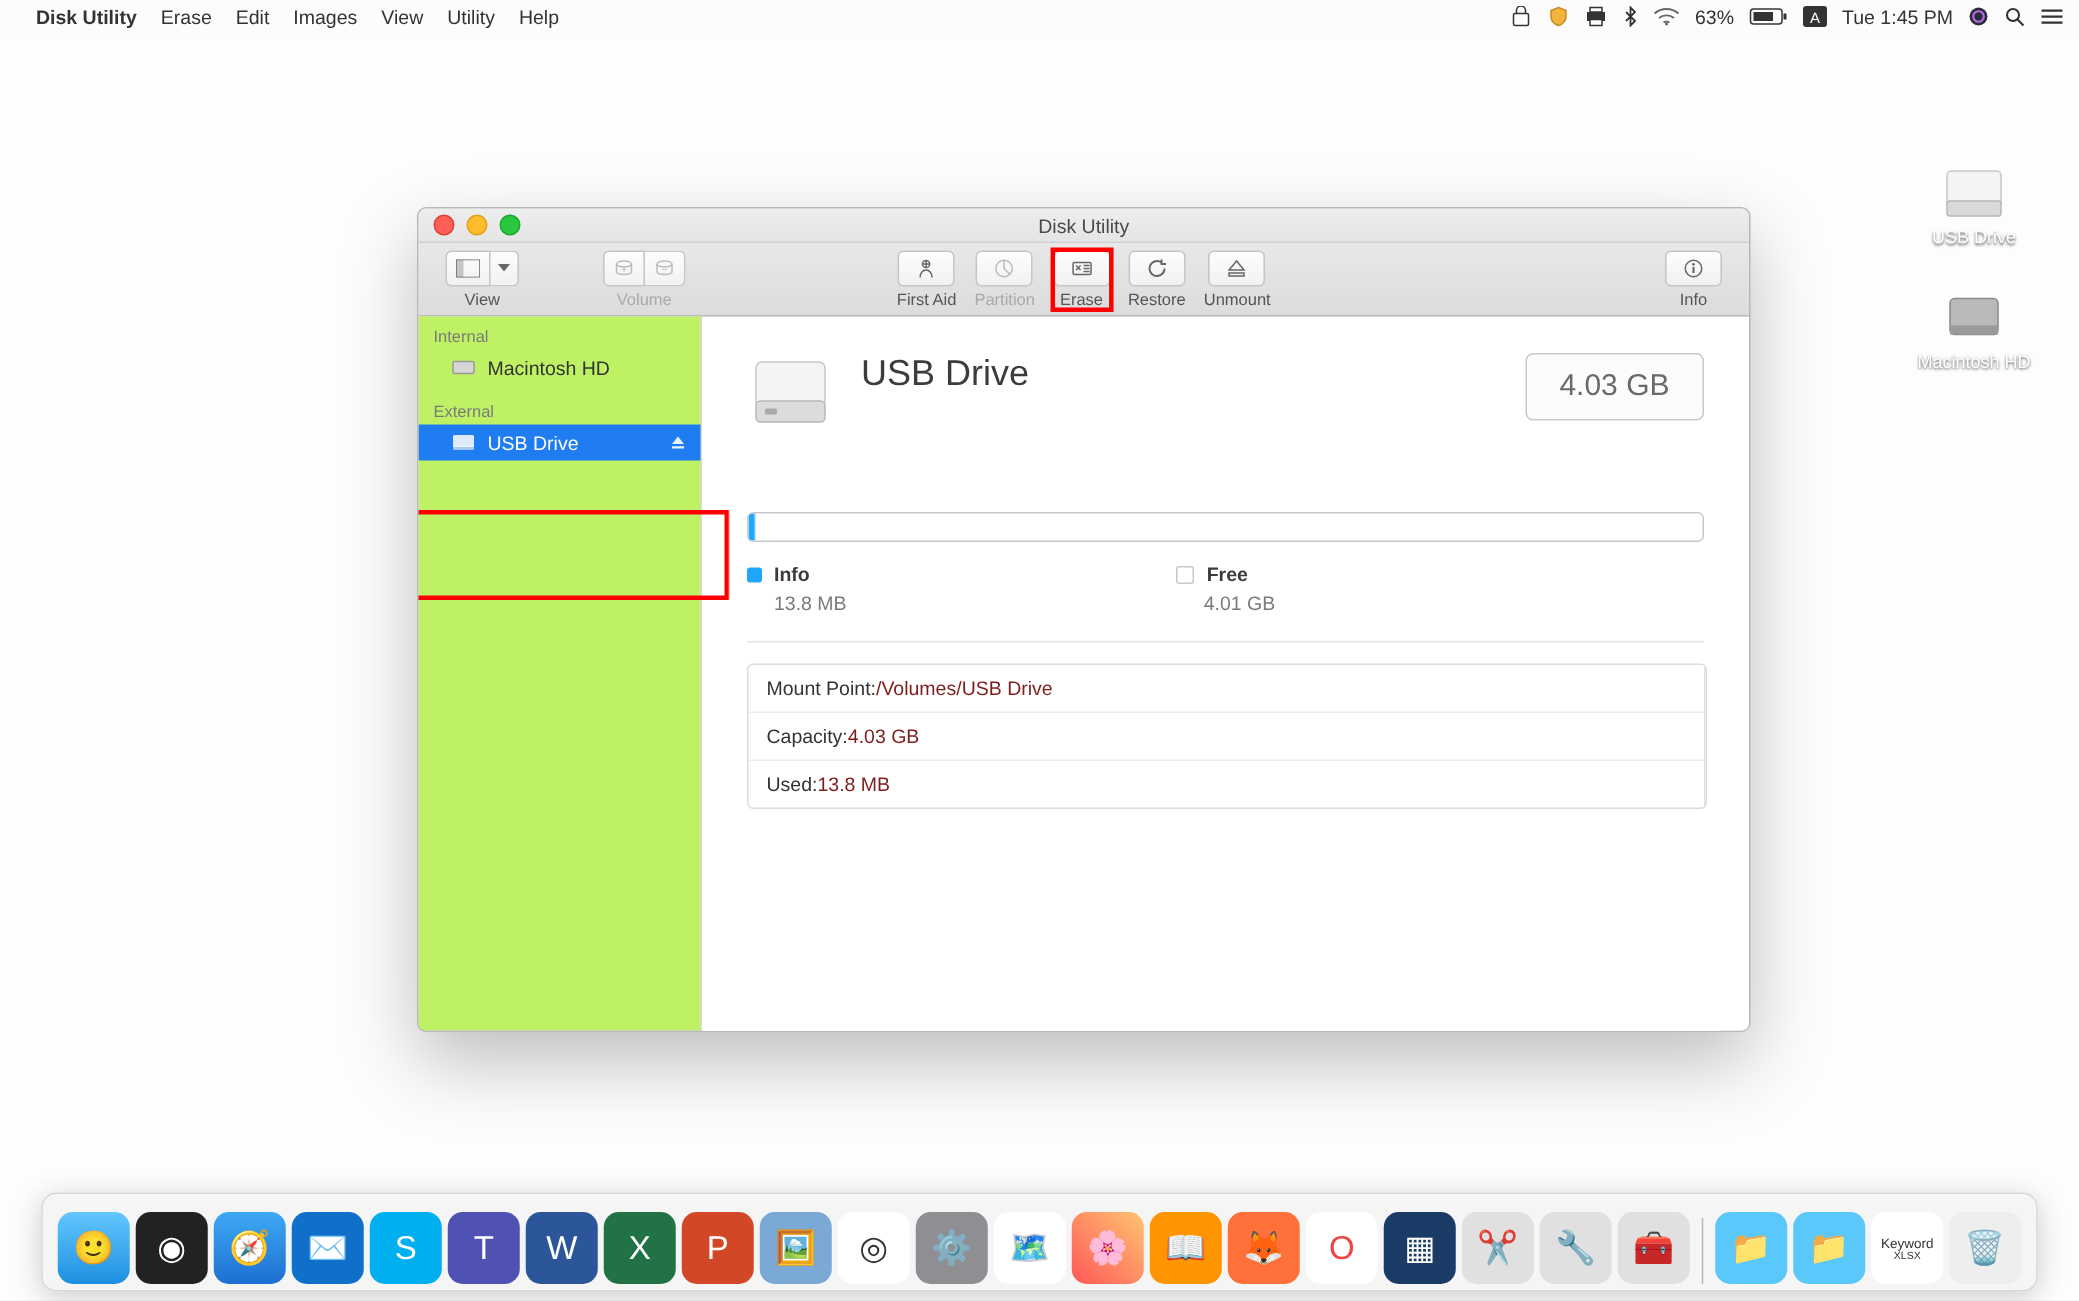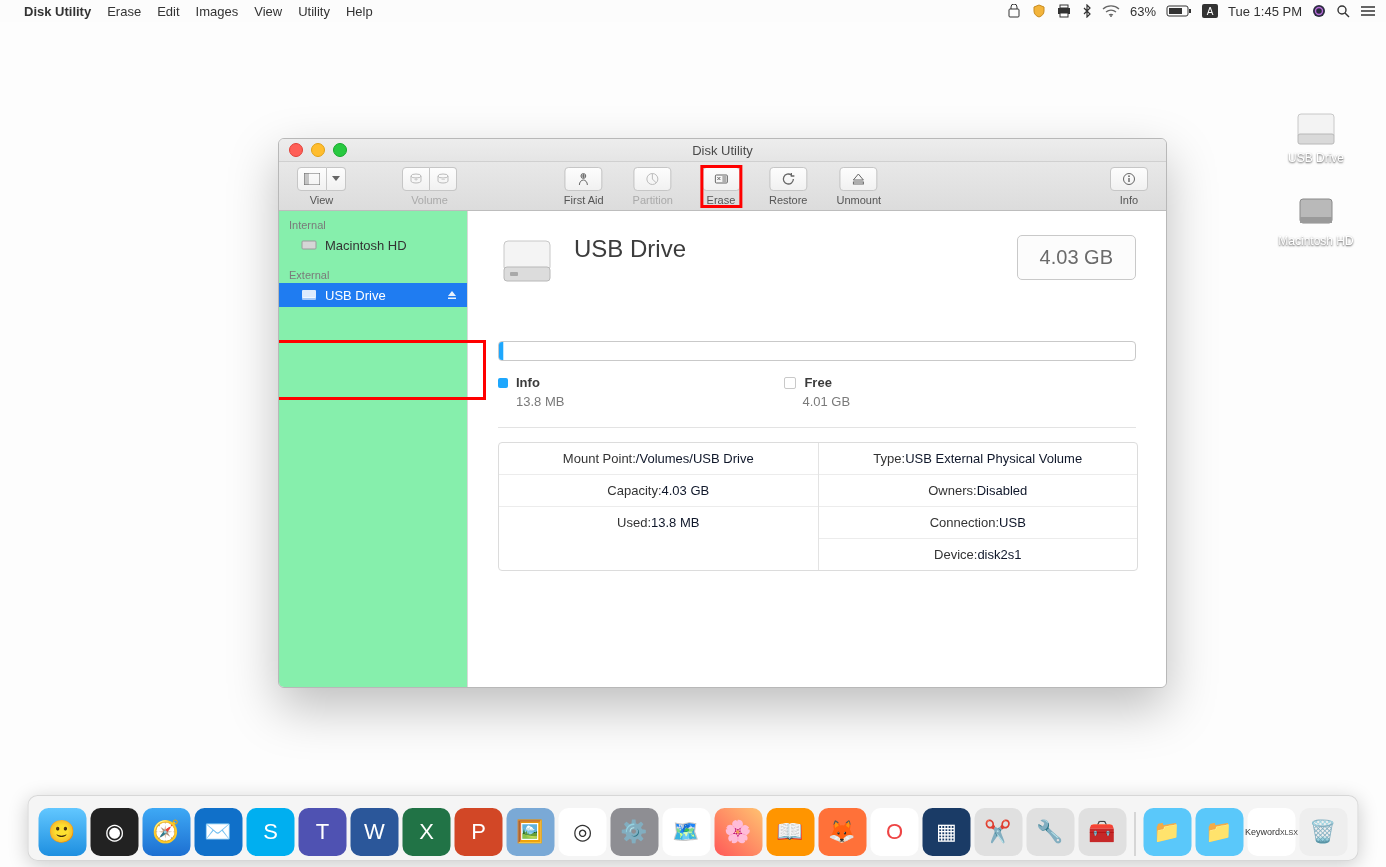--- a/index.html
+++ b/index.html
@@ -30,26 +30,26 @@
   .toolbar{height:48px;background:linear-gradient(#e8e8e8,#dcdcdc);border-bottom:1px solid #bdbdbd;display:flex;align-items:center;padding:0 12px;position:relative}
   .tbtn-group{display:flex;flex-direction:column;align-items:center;margin:0 6px}
   .tbtn{height:22px;min-width:36px;background:linear-gradient(#fdfdfd,#f1f1f1);border:1px solid #c6c6c6;border-radius:4px;display:flex;align-items:center;justify-content:center;color:#595959}
   .tbtn.seg{border-radius:0}
   .tbtn.seg:first-child{border-radius:4px 0 0 4px}
   .tbtn.seg:last-child{border-radius:0 4px 4px 0;border-left:none}
   .tbtn.disabled{color:#b8b8b8}
   .tlabel{font-size:11px;color:#555;margin-top:3px}
   .tlabel.disabled{color:#aaa}
   .toolbar .tb-right{margin-left:auto}
-  .toolbar .tb-center{position:absolute;left:50%;transform:translateX(-50%);display:flex;gap:17px}
+  .toolbar .tb-center{position:absolute;left:50%;transform:translateX(-50%);display:flex;gap:0}
   .seg-row{display:flex}
   .hl-erase{outline:3px solid #ff0000;outline-offset:-1px}
   
   .body{flex:1;display:flex;min-height:0}
-  .sidebar{width:188px;background:#86efac;border-right:1px solid #d9d9d9;padding-top:6px;position:relative}
+  .sidebar{width:188px;background:#bef264;border-right:1px solid #d9d9d9;padding-top:6px;position:relative}
   .side-header{padding:2px 10px;font-size:11px;color:#7a7a7a}
   .side-item{display:flex;align-items:center;height:24px;padding:0 10px 0 22px;font-size:13px;color:#333}
   .side-item.selected{background:#1f7cf1;color:#fff}
   .side-item .disk-icon{width:16px;height:12px;margin-right:8px;display:inline-flex;align-items:center;justify-content:center}
   .side-item .eject{margin-left:auto;color:#fff;opacity:.9}
   .hl-ext{position:absolute;left:-13px;top:129px;width:214px;height:54px;border:3px solid #ff0000;pointer-events:none}
   
   .main{flex:1;background:#fff;padding:24px 30px 20px 30px;overflow:auto}
   .hdr-row{display:flex;align-items:flex-start}
   .drive-glyph{width:58px;height:46px;margin-right:18px;margin-top:4px}
@@ -63,24 +63,24 @@
   .legend{display:flex;flex-direction:column;margin-right:220px}
   .legend .lhdr{display:flex;align-items:center;font-weight:600;font-size:13px;color:#3b3b3b}
   .swatch{width:10px;height:10px;border-radius:2px;margin-right:8px}
   .swatch.blue{background:#1ea7fd}
   .swatch.white{background:#fff;border:1px solid #c9c9c9}
   .legend .lval{margin-left:18px;color:#7a7a7a;font-size:13px;margin-top:4px}
   hr.rule{border:none;border-top:1px solid #e3e3e3;margin:18px 0 14px 0}
   .info-table{display:flex;border:1px solid #dcdcdc;border-radius:4px;width:100%}
   .info-col{flex:1}
   .info-col:first-child{border-right:1px solid #e3e3e3}
-  .info-row{display:flex;justify-content:center;padding:8px 12px;font-size:13px;border-bottom:1px solid #ececec}
+  .info-row{display:flex;justify-content:flex-start;padding:8px 12px;font-size:13px;border-bottom:1px solid #ececec}
   .info-row:last-child{border-bottom:none}
   .info-row .k{color:#333}
-  .info-row .v{color:#0f172a;text-align:right}
+  .info-row .v{color:#7f1d1d;text-align:right}
   
   .dock{position:absolute;bottom:6px;left:50%;transform:translateX(-50%);height:56px;display:flex;align-items:flex-end;gap:4px;padding:4px 10px;background:rgba(240,240,240,.6);border:1px solid rgba(0,0,0,.12);border-radius:10px;box-shadow:0 4px 20px rgba(0,0,0,.2)}
   .dock .dapp{width:48px;height:48px;border-radius:10px;display:flex;align-items:center;justify-content:center;font-size:22px;color:#fff}
   .dock .sep{width:1px;height:44px;background:rgba(0,0,0,.25);margin:0 4px}
 </style>
 </head>
 <body>
 
 <div class="menubar">
   <span class="apple"></span>
@@ -360,38 +360,20 @@
                 <span class="k">Mount Point:</span>
                 <span class="v">/Volumes/USB Drive</span>
               </div>
             <div class="info-row">
                 <span class="k">Capacity:</span>
                 <span class="v">4.03 GB</span>
               </div>
             <div class="info-row">
                 <span class="k">Used:</span>
                 <span class="v">13.8 MB</span>
-              </div>
-          </div>
-          <div class="info-col">
-            <div class="info-row">
-                <span class="k">Type:</span>
-                <span class="v">USB External Physical Volume</span>
-              </div>
-            <div class="info-row">
-                <span class="k">Owners:</span>
-                <span class="v">Disabled</span>
-              </div>
-            <div class="info-row">
-                <span class="k">Connection:</span>
-                <span class="v">USB</span>
-              </div>
-            <div class="info-row">
-                <span class="k">Device:</span>
-                <span class="v">disk2s1</span>
               </div>
           </div>
         </div>
       </div>
     </div>
   </div>
 
   <div class="dock">
     <div class="dapp" style="background:linear-gradient(#62c7ff,#1e8fe0)">🙂</div>
     <div class="dapp" style="background:#222">◉</div>
@@ -410,19 +392,19 @@
     <div class="dapp" style="background:#ff9500">📖</div>
     <div class="dapp" style="background:#ff7139">🦊</div>
     <div class="dapp" style="background:#fff;color:#e44">O</div>
     <div class="dapp" style="background:#1a3b66">▦</div>
     <div class="dapp" style="background:#e0e0e0;color:#555">✂️</div>
     <div class="dapp" style="background:#e0e0e0;color:#555">🔧</div>
     <div class="dapp" style="background:#e0e0e0;color:#555">🧰</div>
     <div class="sep"></div>
     <div class="dapp" style="background:#5ac8fa">📁</div>
     <div class="dapp" style="background:#5ac8fa">📁</div>
-    <div class="dapp" style="background:#fff;color:#333;font-size:9px;flex-direction:row">
+    <div class="dapp" style="background:#fff;color:#333;font-size:9px;flex-direction:column">
         <span>Keyword</span>
         <span style="font-size:7px">XLSX</span>
       </div>
     <div class="dapp" style="background:#eee;color:#888">🗑️</div>
   </div>
 </div>
 
 </body></html>

